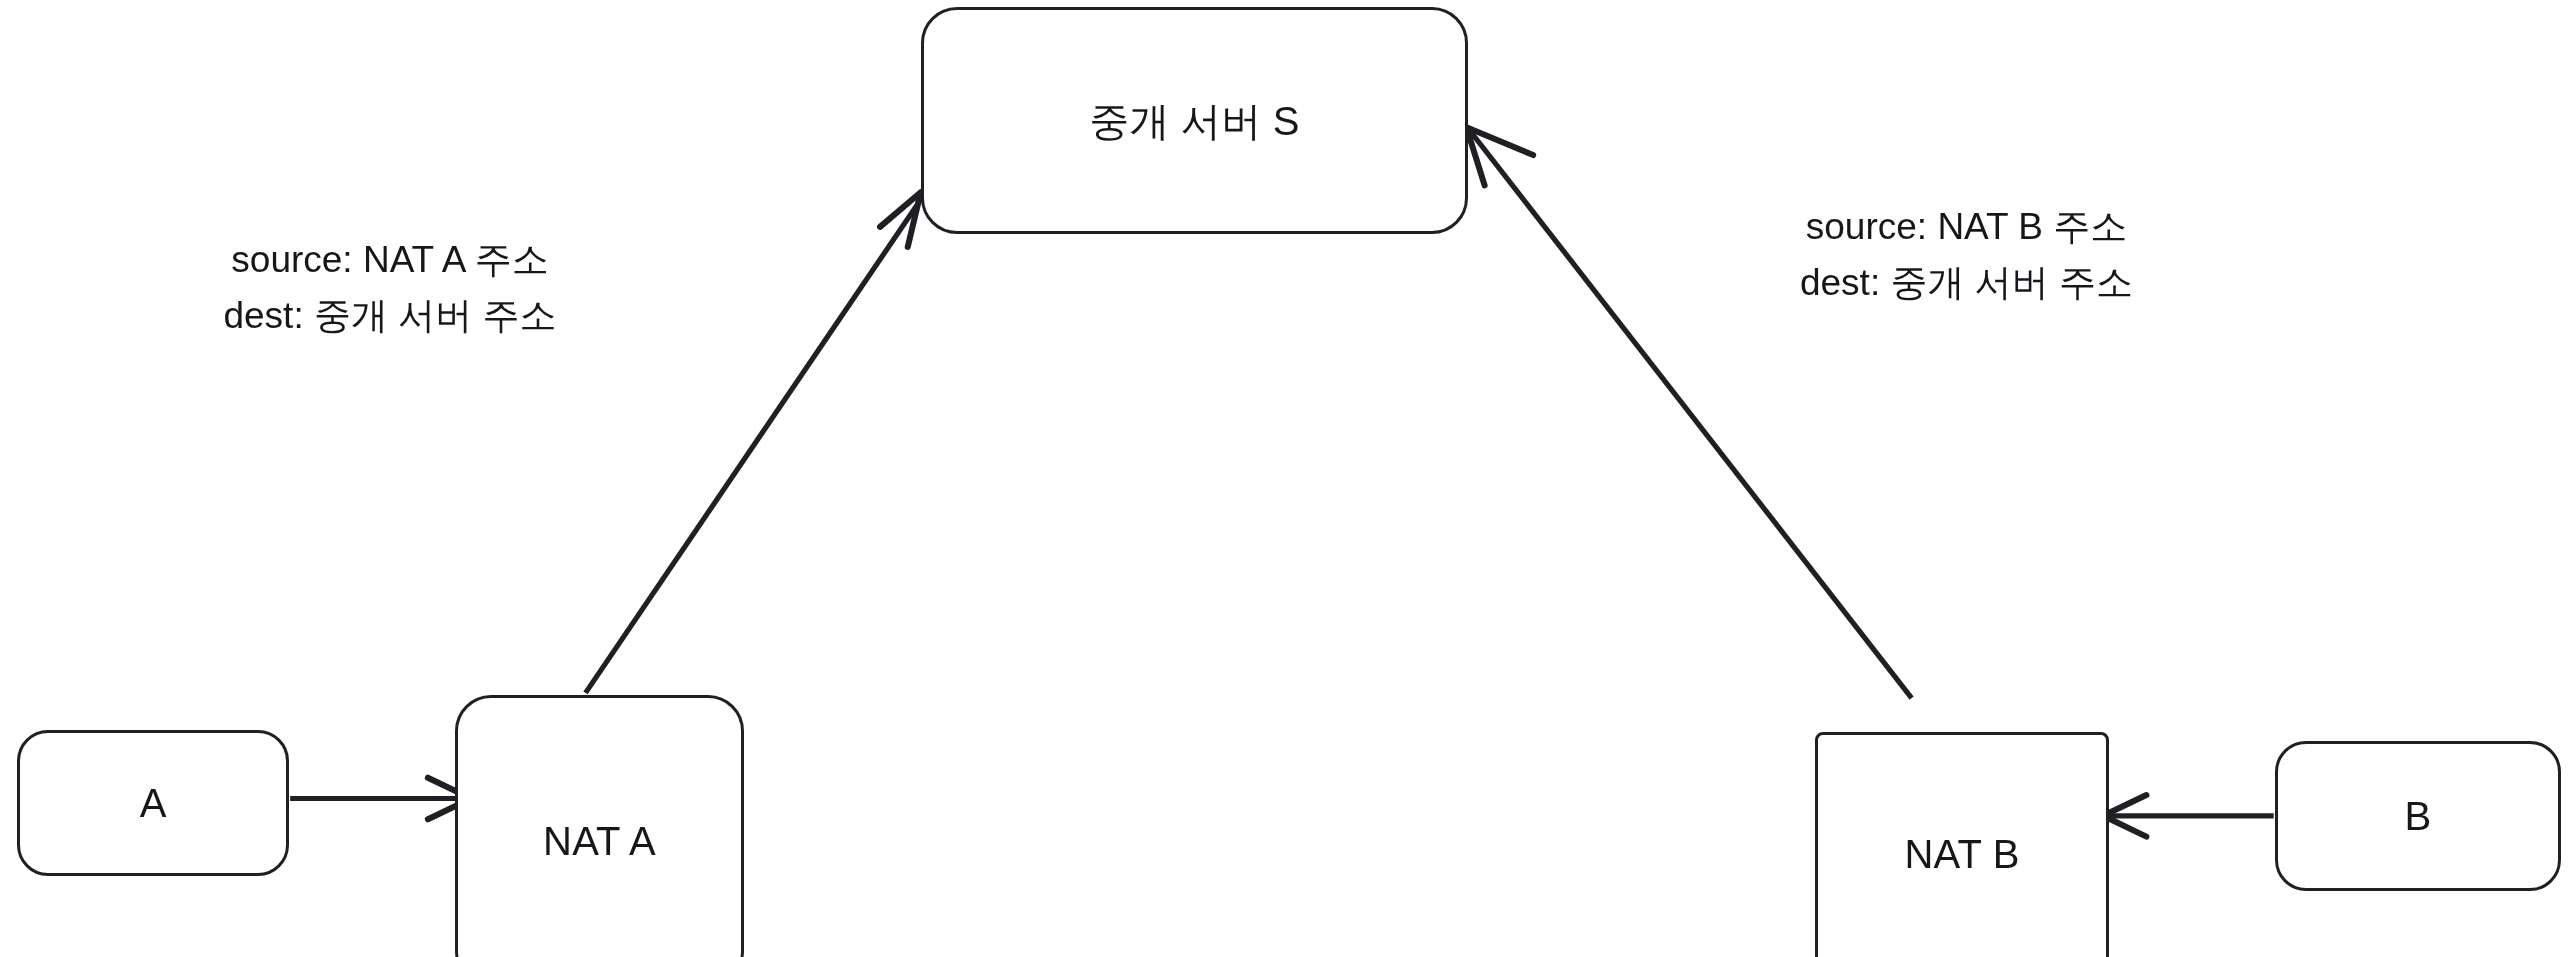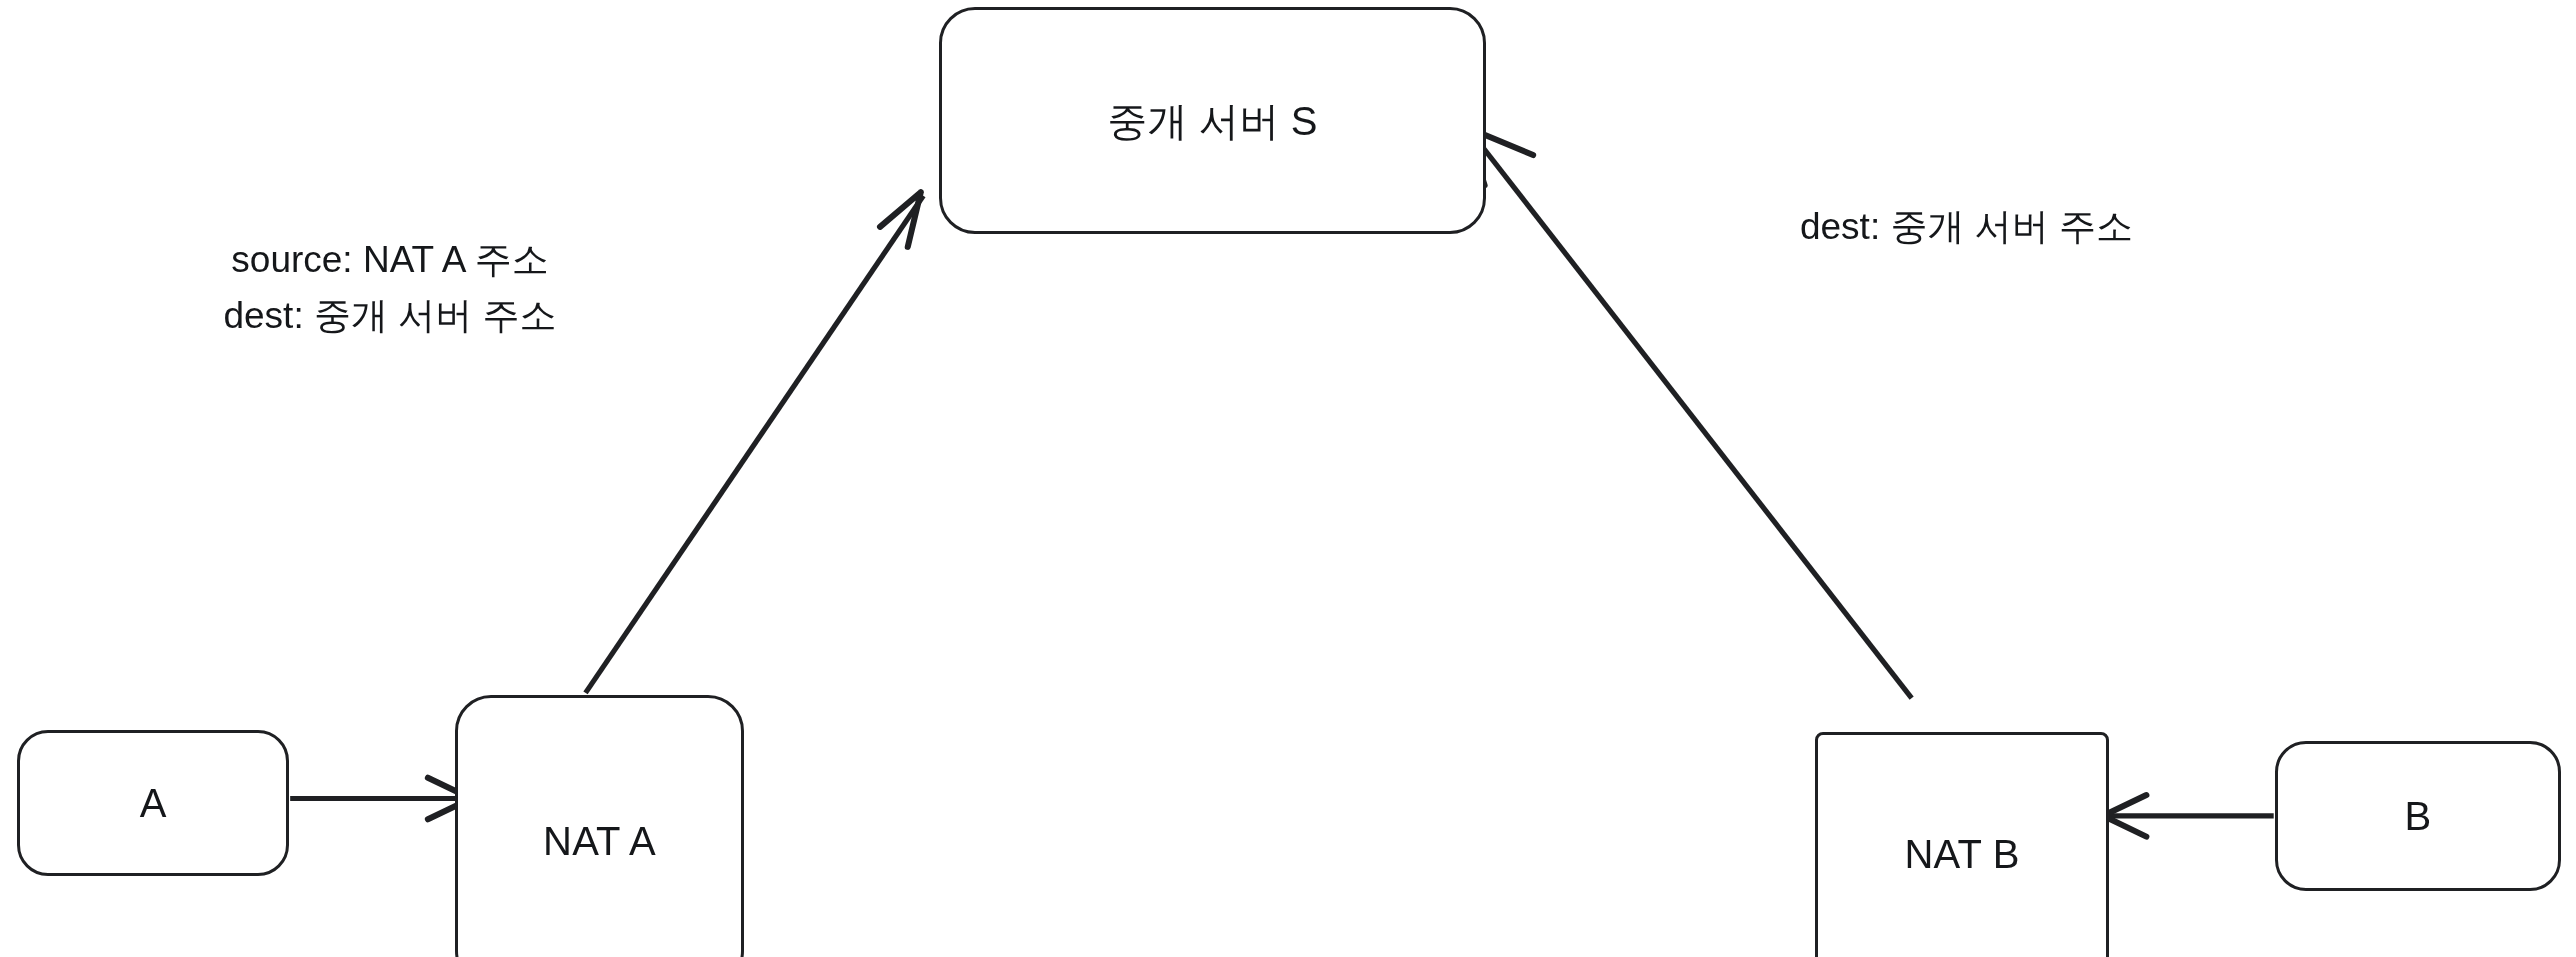--- a/index.html
+++ b/index.html
@@ -40,21 +40,20 @@
     line-height: 1.1;
     white-space: nowrap;
     letter-spacing: 0.2px;
   }
   #node-relay-server {
     left: 921px;
     top: 7px;
     width: 547px;
     height: 227px;
     border-radius: 36px;
-    margin-left: 18px;
   }
   #node-nat-a {
     left: 455px;
     top: 695px;
     width: 289px;
     height: 292px;
     border-radius: 36px;
   }
   #node-nat-b {
     left: 1815px;
@@ -146,17 +145,18 @@
   <div class="node" id="node-b">
     <span class="node-label">B</span>
   </div>
 
   <div class="edge-label" id="edge-label-left">
     <span class="edge-label-line">source: NAT A 주소</span>
     <span class="edge-label-line">dest: 중개 서버 주소</span>
   </div>
 
   <div class="edge-label" id="edge-label-right">
+    <span class="edge-label-line">source: NAT B 주소</span>
     <span class="edge-label-line">dest: 중개 서버 주소</span>
   </div>
 
 </div>
 
 
 </body></html>

